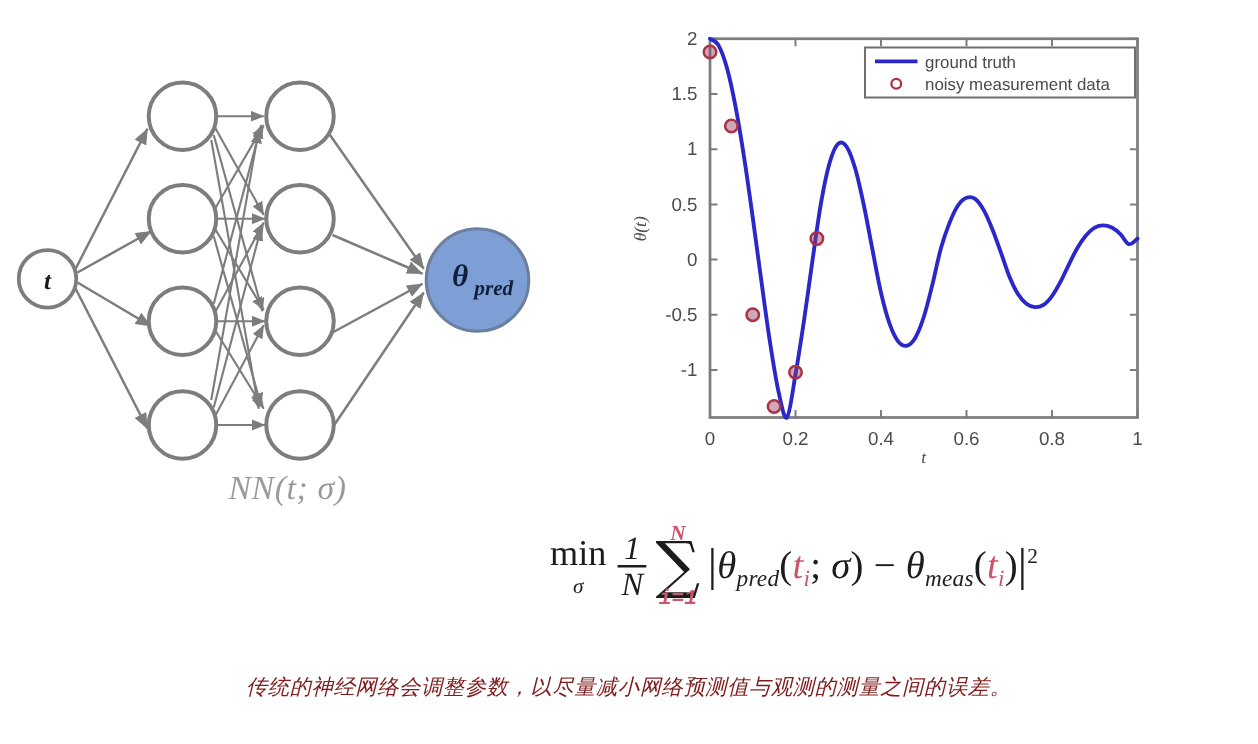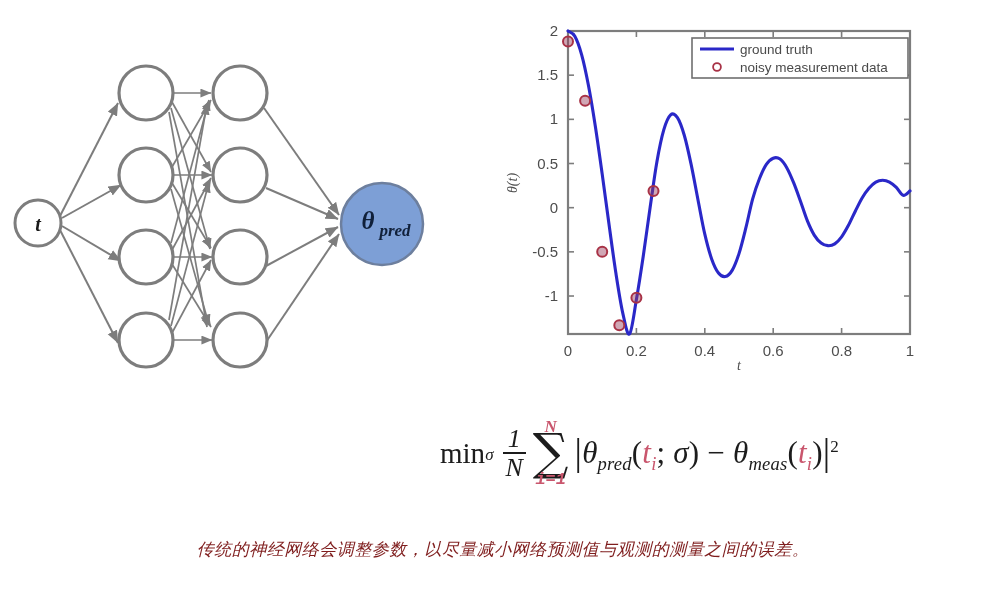--- a/index.html
+++ b/index.html
@@ -74,20 +74,21 @@
     font-family: "Liberation Serif", serif;
     color: #1c1c1c;
     font-size: 30px;
     display: flex;
     align-items: center;
     justify-content: flex-start;
     white-space: nowrap;
   }
   .f-min {
     display: inline-flex;
+    flex-direction: column;
     align-items: center;
     line-height: 1;
     margin-right: 4px;
   }
   .f-min .m-op { font-size: 29px; font-style: normal; font-family: "Liberation Serif", serif; }
   .f-min .m-sub { font-size: 17px; font-style: italic; margin-top: 2px; }
 
   .f-frac {
     display: inline-flex;
     flex-direction: column;
@@ -202,20 +203,21 @@
       <circle cx="240" cy="310" r="27"></circle>
     </g>
 
     <g>
       <circle cx="382" cy="194" r="41" fill="#7d9fd6" stroke="#6d7f9e" stroke-width="2.5"></circle>
       <text x="368" y="199" text-anchor="middle" font-family="Liberation Serif, serif" font-style="italic" font-weight="bold" font-size="25" fill="#10203a">θ</text>
       <text x="395" y="206" text-anchor="middle" font-family="Liberation Serif, serif" font-style="italic" font-weight="bold" font-size="17" fill="#10203a">pred</text>
     </g>
   </svg>
 
+  <div class="nn-label">NN(t; σ)</div>
 </div>
 
 <div id="chart-panel">
   <svg id="chart-svg" width="440" height="390" viewBox="0 0 440 390">
 
     <rect x="73" y="23" width="342" height="303" fill="#ffffff" stroke="#7d7d7d" stroke-width="2.2"></rect>
 
     <g id="x-ticks" stroke="#7d7d7d" stroke-width="1.6">
         <line x1="73" y1="326" x2="73" y2="320"></line>
         <line x1="73" y1="23" x2="73" y2="29"></line>

